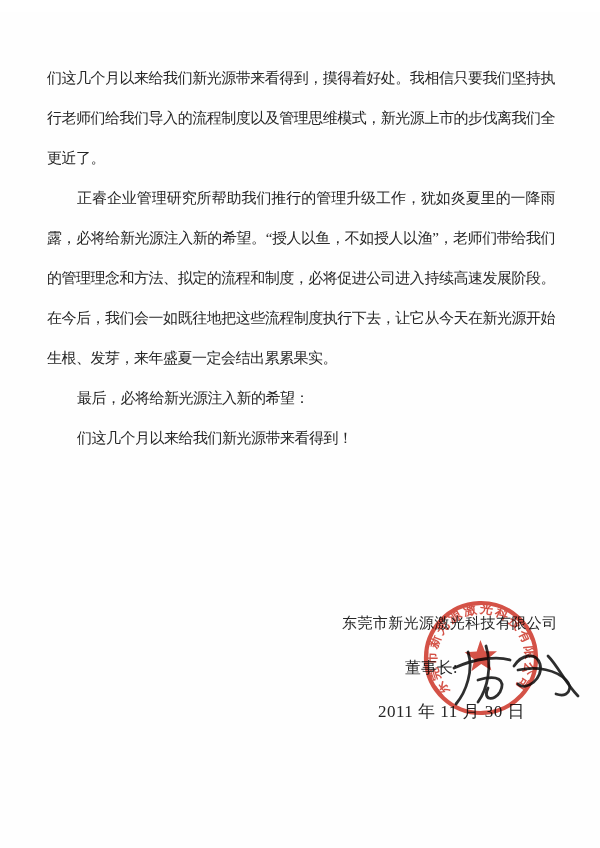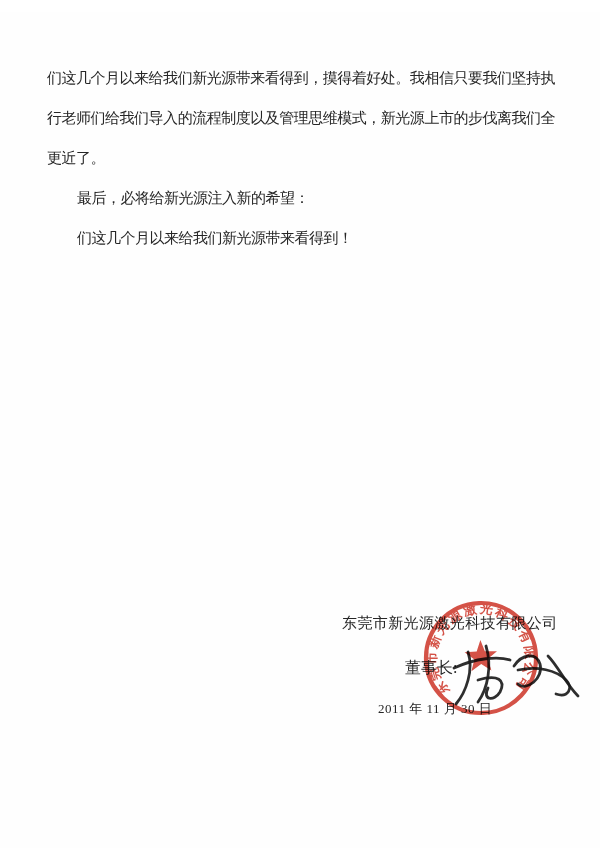--- a/index.html
+++ b/index.html
@@ -27,21 +27,21 @@
   .sig-company{
     position:absolute; left:342px; top:602px;
     font-size:15px; letter-spacing:0.4px; white-space:nowrap;
   }
   .sig-title{
     position:absolute; left:405px; top:646px;
     font-size:16px; white-space:nowrap;
   }
   .sig-date{
     position:absolute; left:378px; top:688px;
-    font-size:13px; letter-spacing:0.5px; white-space:nowrap;
+    font-size:17px; letter-spacing:0.5px; white-space:nowrap;
   }
   .seal{
     position:absolute; left:414px; top:578px;
     width:134px; height:136px;
     mix-blend-mode:multiply;
     opacity:0.88;
     transform:rotate(-2deg);
     z-index:2;
   }
   .seal-text{
@@ -61,20 +61,21 @@
     stroke-linecap:round; stroke-linejoin:round; opacity:0.92;
   }
 </style>
 </head>
 <body>
 
 <div class="page">
 
   <div class="letter-body">
     <p>们这几个月以来给我们新光源带来看得到，摸得着好处。我相信只要我们坚持执行老师们给我们导入的流程制度以及管理思维模式，新光源上市的步伐离我们全更近了。</p>
+    <p class="indent">正睿企业管理研究所帮助我们推行的管理升级工作，犹如炎夏里的一降雨露，必将给新光源注入新的希望。“授人以鱼，不如授人以渔”，老师们带给我们的管理理念和方法、拟定的流程和制度，必将促进公司进入持续高速发展阶段。在今后，我们会一如既往地把这些流程制度执行下去，让它从今天在新光源开始生根、发芽，来年盛夏一定会结出累累果实。</p>
     <p class="indent">最后，必将给新光源注入新的希望：</p>
     <p class="indent">们这几个月以来给我们新光源带来看得到！</p>
   </div>
 
   <div class="sig-company">东莞市新光源激光科技有限公司</div>
   <div class="sig-title">董事长:</div>
   <div class="sig-date">2011 年 11 月 30 日</div>
 
   <svg class="seal" viewBox="0 0 134 136" aria-hidden="true">
     <circle cx="67" cy="68" r="55" fill="none" stroke-width="4.2" stroke="#cf3a2d"></circle>

